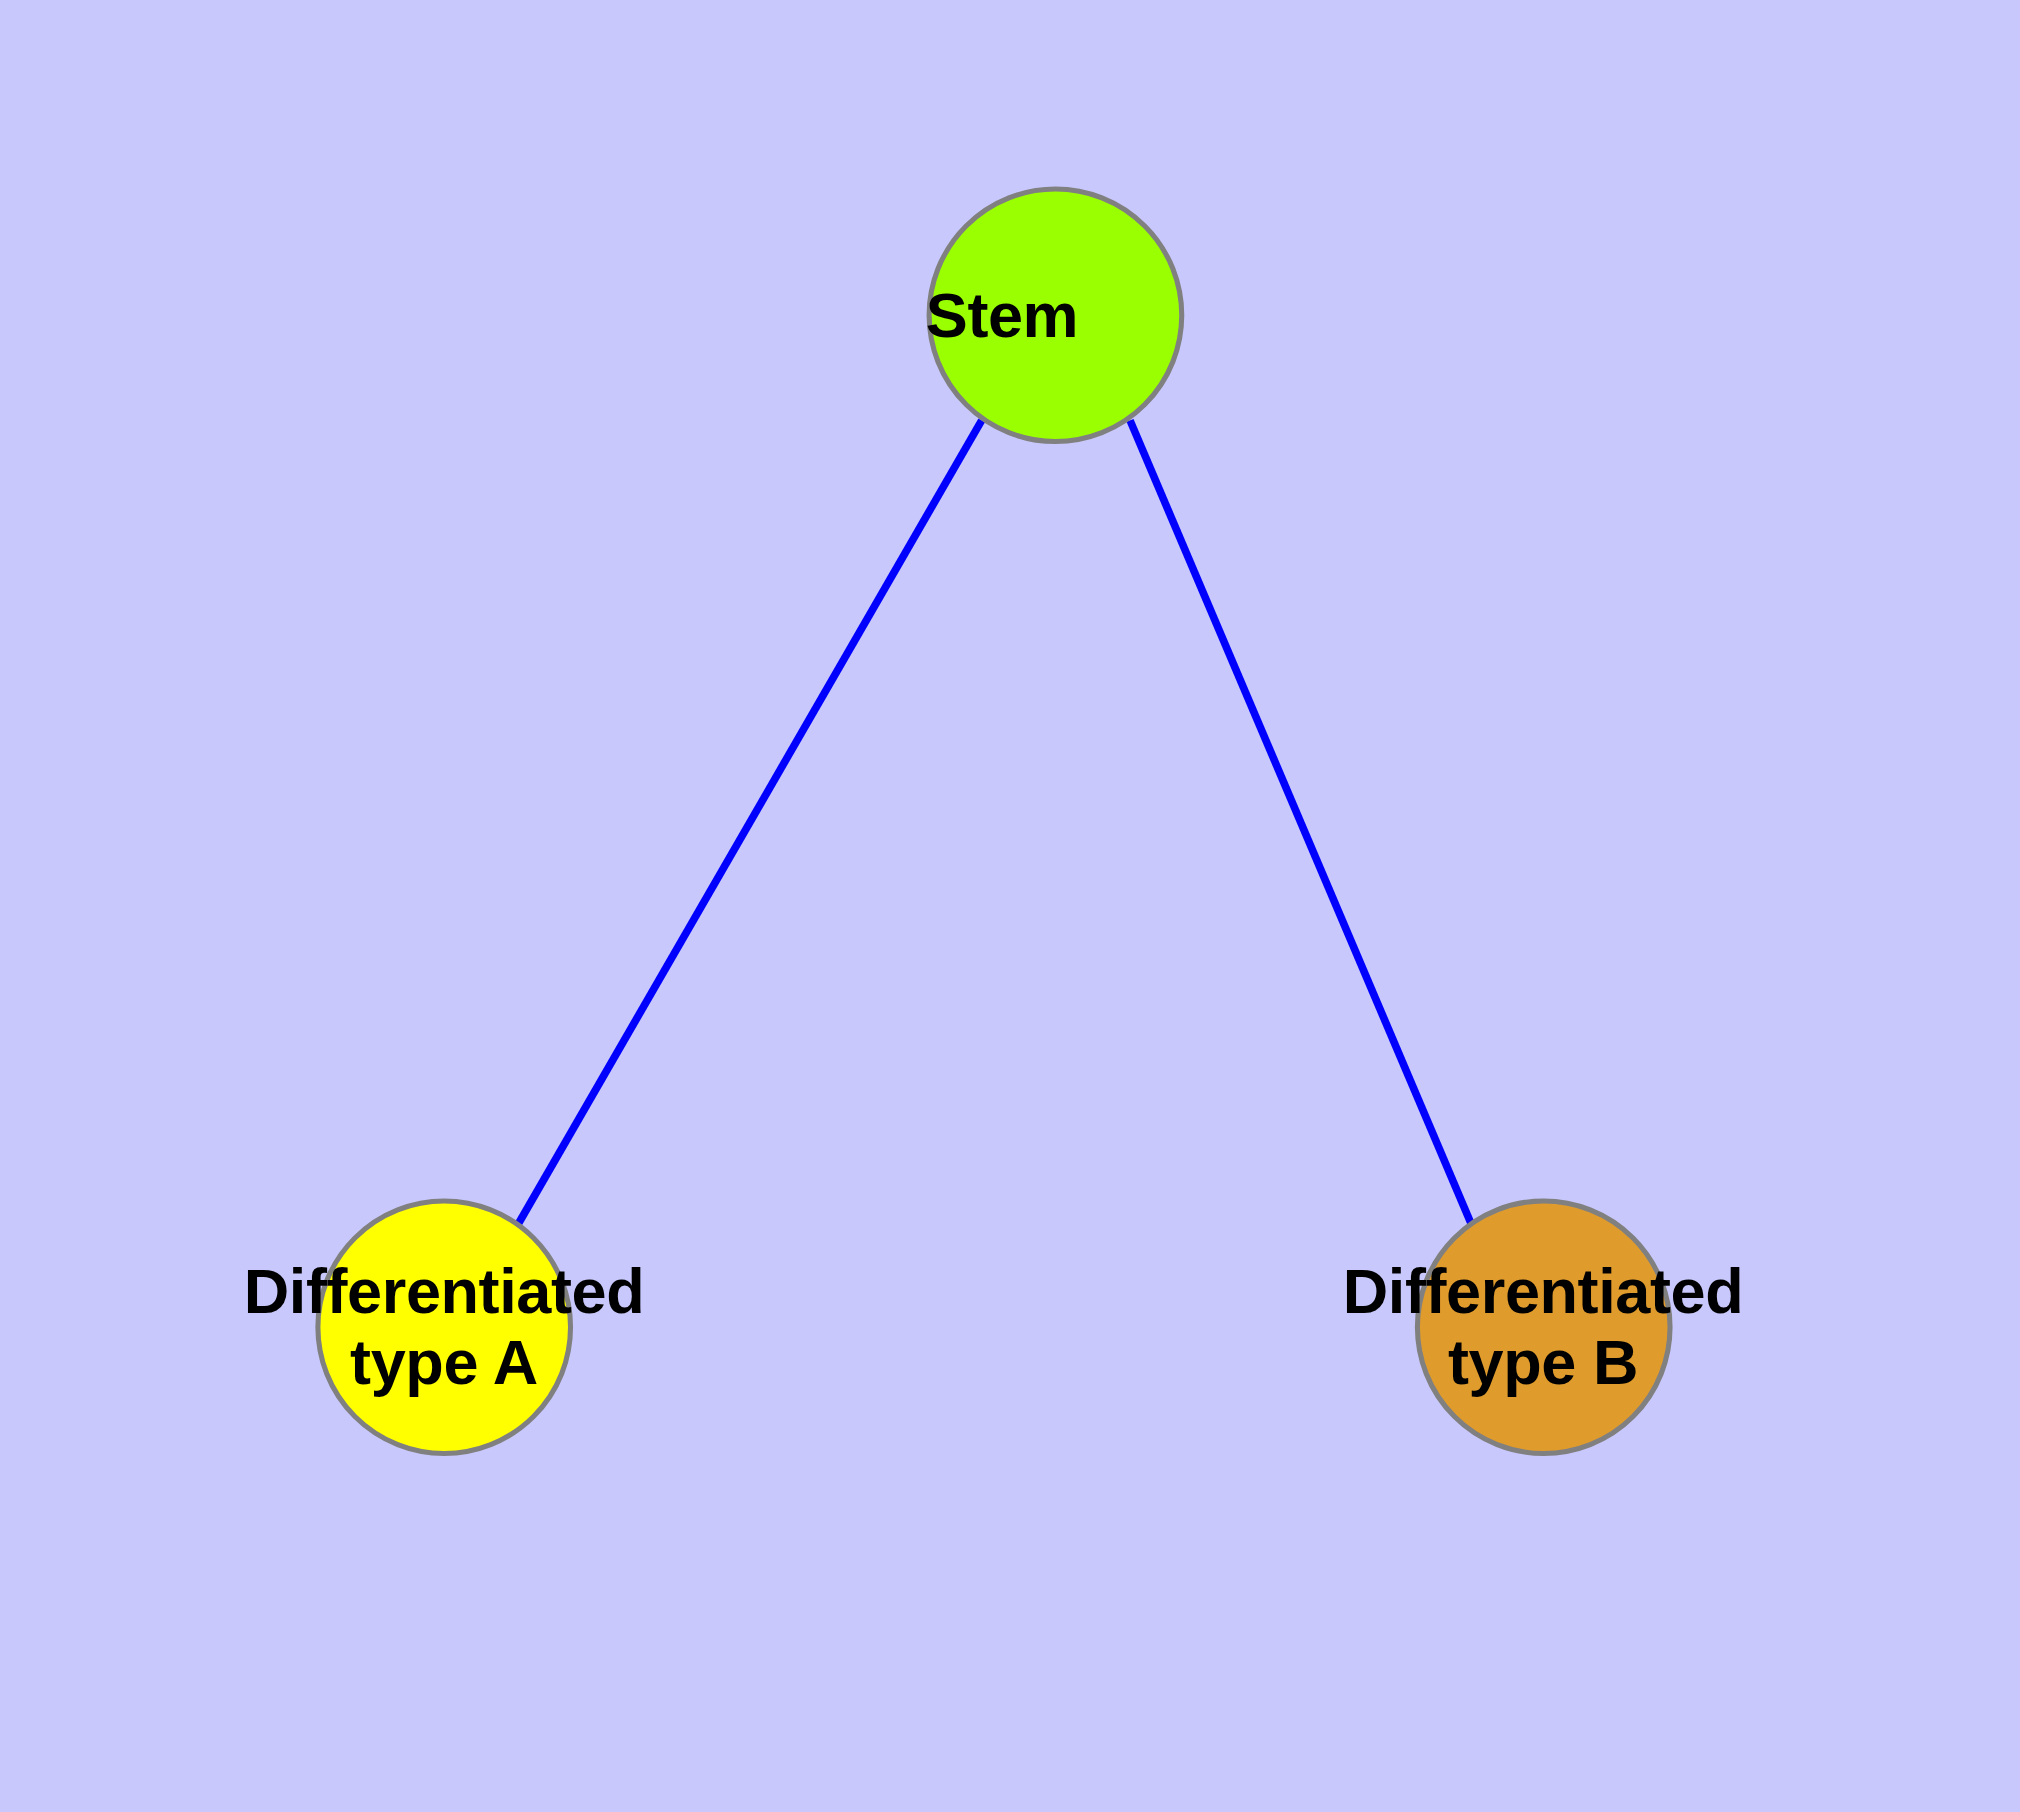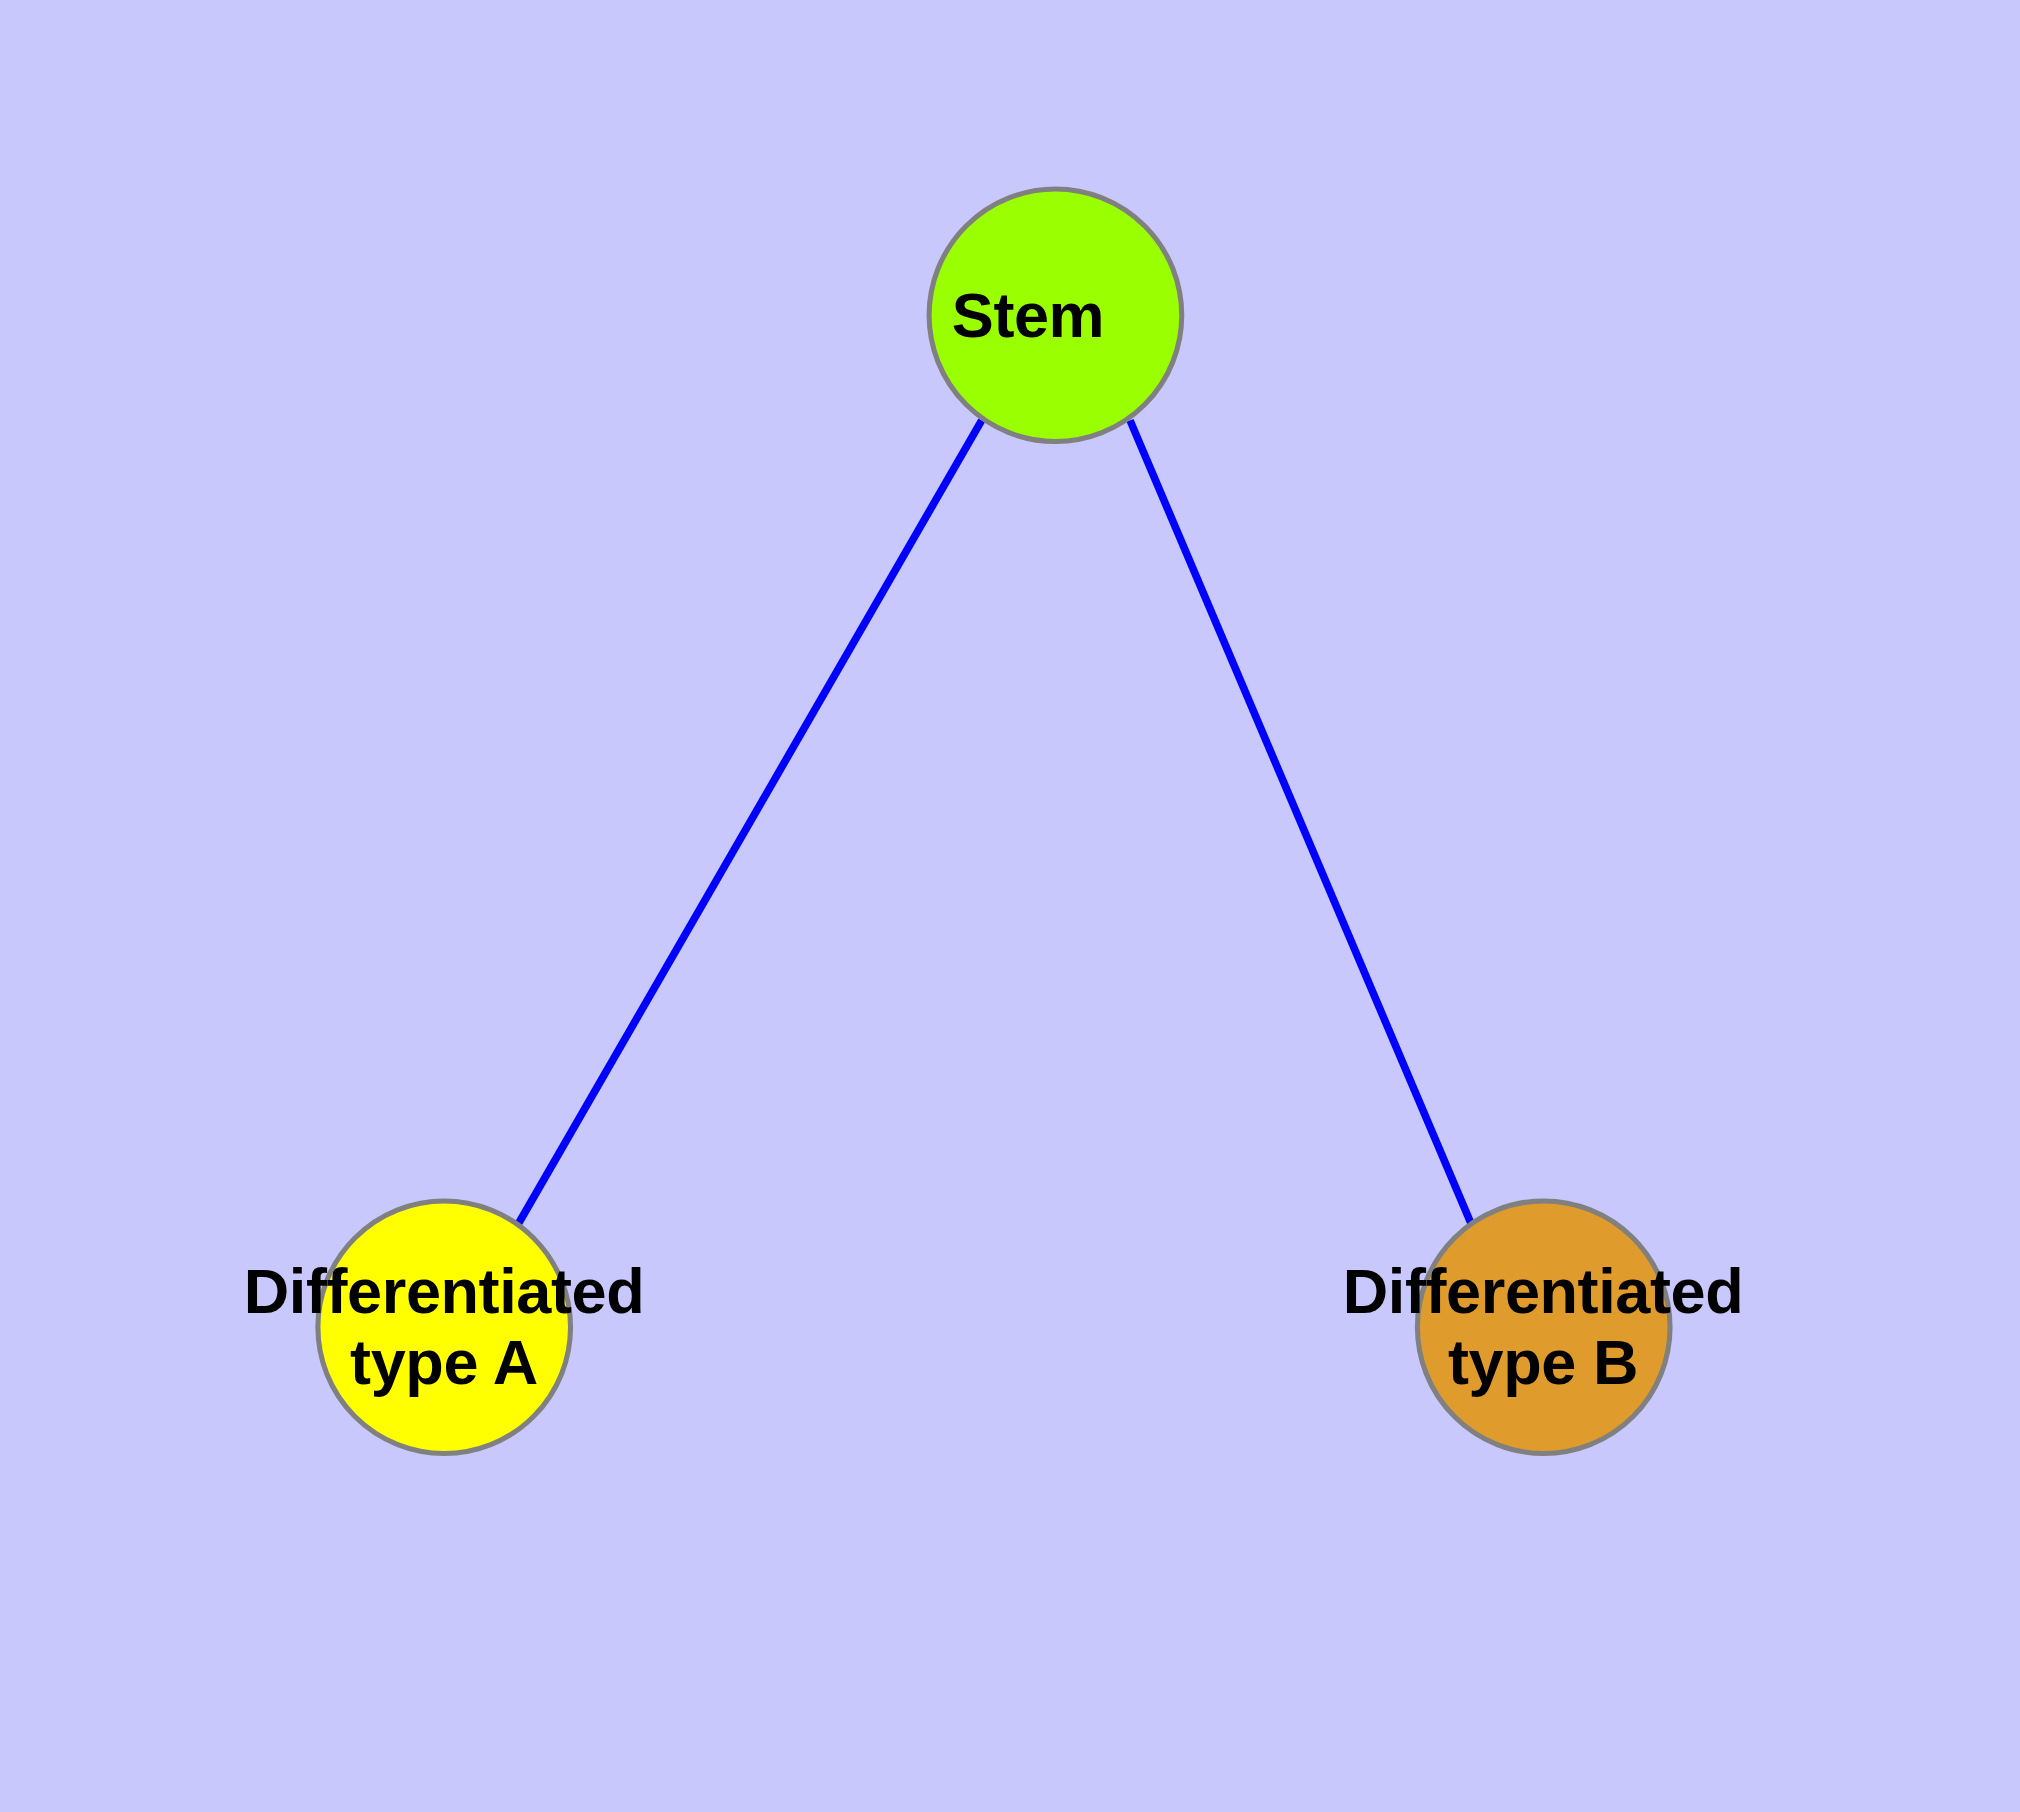--- a/index.html
+++ b/index.html
@@ -57,21 +57,21 @@
         <line x1="1333" y1="496" x2="1735" y2="1443" stroke="#0000ff" stroke-width="9" stroke-linecap="butt"></line>
       </g>
     <g id="node-layer">
         <circle cx="1245" cy="372" r="149" fill="#9aff00" stroke="#808080" stroke-width="6"></circle>
         <circle cx="524" cy="1566" r="149" fill="#ffff00" stroke="#808080" stroke-width="6"></circle>
         <circle cx="1821" cy="1566" r="149" fill="#e09b2d" stroke="#808080" stroke-width="6"></circle>
       </g>
   </svg>
 
   <div id="label-layer">
-      <div class="node-label" style="left: 1028px; top: 315px; color: rgb(0, 0, 0); font-size: 63px;">Stem</div>
+      <div class="node-label" style="left: 1002px; top: 315px; color: rgb(0, 0, 0); font-size: 63px;">Stem</div>
       <div class="node-label" style="left: 444px; top: 1327px; color: rgb(0, 0, 0); font-size: 63px;">Differentiated
 type A</div>
       <div class="node-label" style="left: 1543px; top: 1327px; color: rgb(0, 0, 0); font-size: 63px;">Differentiated
 type B</div>
     </div>
 
 </div>
 
 
 </body></html>

